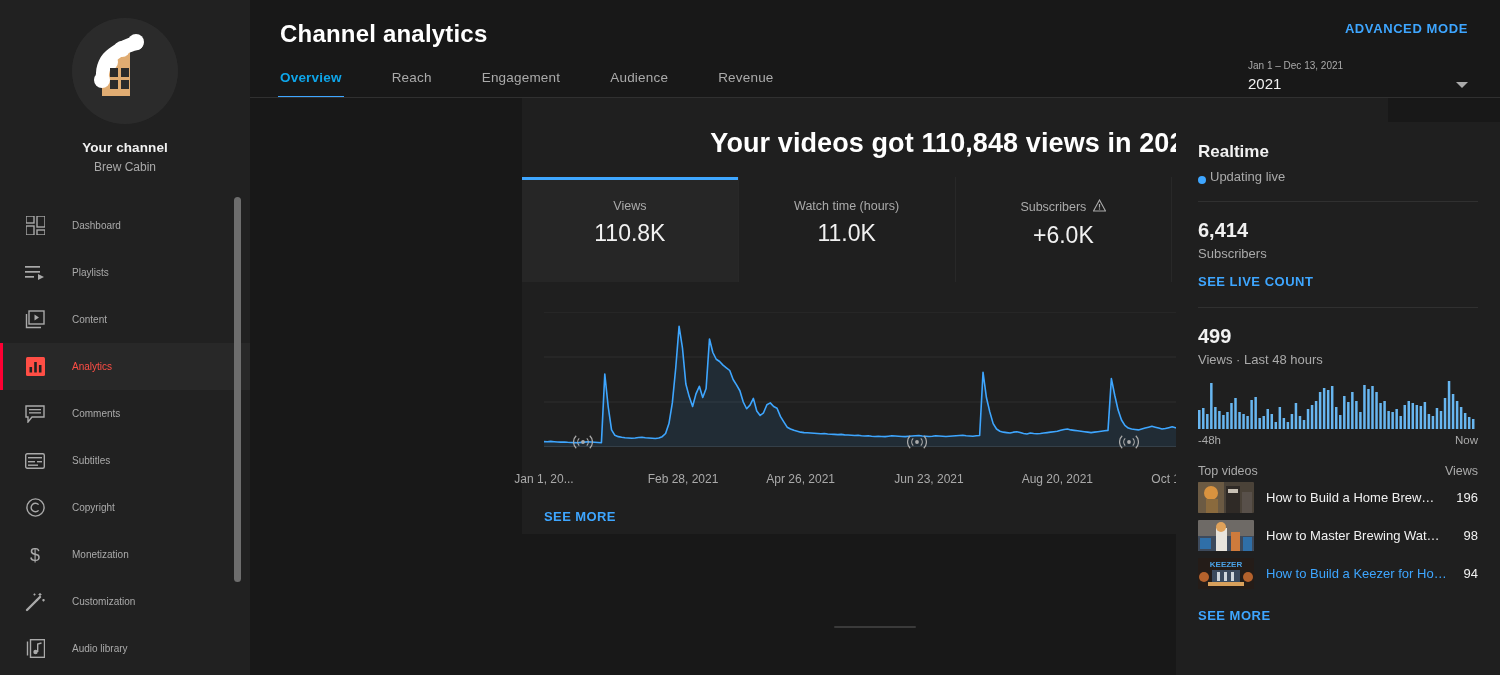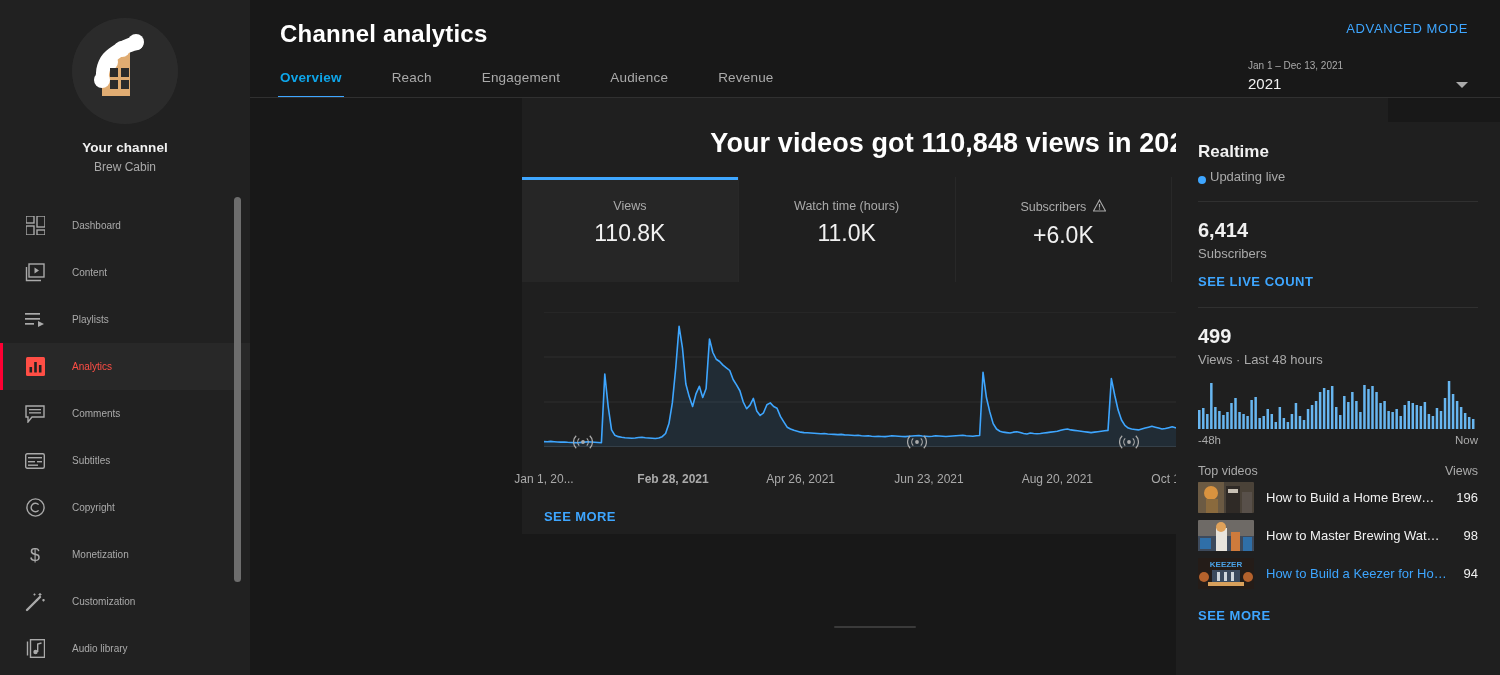--- a/index.html
+++ b/index.html
@@ -48,21 +48,21 @@
     background:#6d6d6d; border-radius:4px;
   }
 
   
   .main { flex:1 1 auto; position:relative; background:#181818; height:675px; overflow:hidden; }
 
   .topbar { padding:20px 30px 0 30px; position:relative; }
   .page-title { font-size:24px; font-weight:bold; color:#fff; letter-spacing:.2px; }
   .adv-mode {
     position:absolute; right:32px; top:21px;
-    font-size:13px; font-weight:normal; color:#3ea6ff; letter-spacing:.6px; cursor:pointer;
+    font-size:13px; font-weight:bold; color:#3ea6ff; letter-spacing:.6px; cursor:pointer;
   }
   .daterange {
     position:absolute; right:32px; top:60px; text-align:left; width:220px; cursor:pointer;
   }
   .daterange .dr-top { font-size:10px; color:#aaa; }
   .daterange .dr-main { font-size:15px; color:#f1f1f1; margin-top:4px; }
   .daterange .caret {
     position:absolute; right:0; top:22px; width:0; height:0;
     border-left:6px solid transparent; border-right:6px solid transparent;
     border-top:6px solid #aaa;
@@ -180,38 +180,38 @@
               <rect x="0" y="0" width="8" height="7" fill="none" stroke="currentColor" stroke-width="1.4"></rect>
               <rect x="11" y="0" width="8" height="11" fill="none" stroke="currentColor" stroke-width="1.4"></rect>
               <rect x="0" y="10" width="8" height="9" fill="none" stroke="currentColor" stroke-width="1.4"></rect>
               <rect x="11" y="14" width="8" height="5" fill="none" stroke="currentColor" stroke-width="1.4"></rect>
             </svg>
         </span>
         <span class="lbl">Dashboard</span>
       </div>
       <div class="nav-item">
         <span class="ico">
-          <svg width="20" height="19" viewBox="0 0 20 19">
-              <rect x="4" y="1" width="15" height="13" fill="none" stroke="currentColor" stroke-width="1.4"></rect>
-              <path d="M9.5 4.5 L14 7.5 L9.5 10.5 Z" fill="currentColor"></path>
-              <path d="M1.5 4 L1.5 17.5 L16 17.5" fill="none" stroke="currentColor" stroke-width="1.4"></path>
-            </svg>
-        </span>
-        <span class="lbl">Content</span>
-      </div>
-      <div class="nav-item">
-        <span class="ico">
           <svg width="20" height="16" viewBox="0 0 20 16">
               <rect x="0" y="1" width="15" height="1.7" fill="currentColor"></rect>
               <rect x="0" y="6" width="15" height="1.7" fill="currentColor"></rect>
               <rect x="0" y="11" width="9" height="1.7" fill="currentColor"></rect>
               <path d="M13 9 L19 12 L13 15 Z" fill="currentColor"></path>
             </svg>
         </span>
         <span class="lbl">Playlists</span>
+      </div>
+      <div class="nav-item">
+        <span class="ico">
+          <svg width="20" height="19" viewBox="0 0 20 19">
+              <rect x="4" y="1" width="15" height="13" fill="none" stroke="currentColor" stroke-width="1.4"></rect>
+              <path d="M9.5 4.5 L14 7.5 L9.5 10.5 Z" fill="currentColor"></path>
+              <path d="M1.5 4 L1.5 17.5 L16 17.5" fill="none" stroke="currentColor" stroke-width="1.4"></path>
+            </svg>
+        </span>
+        <span class="lbl">Content</span>
       </div>
       <div class="nav-item active">
         <span class="ico">
           <svg width="19" height="19" viewBox="0 0 19 19">
               <rect x="0" y="0" width="19" height="19" rx="1.5" fill="currentColor"></rect>
               <rect x="3.5" y="10" width="2.6" height="5.5" fill="#212121"></rect>
               <rect x="8.2" y="5" width="2.6" height="10.5" fill="#212121"></rect>
               <rect x="12.9" y="8" width="2.6" height="7.5" fill="#212121"></rect>
             </svg>
         </span>
@@ -390,21 +390,21 @@
               <div class="marker" style="left: 654.5px;"><svg width="20" height="16" viewBox="0 0 20 16">
                   <circle cx="10" cy="8" r="1.9" fill="#aaa"></circle>
                   <path d="M6.2 4.4 A5.2 5.2 0 0 0 6.2 11.6" fill="none" stroke="#aaa" stroke-width="1.2"></path>
                   <path d="M13.8 4.4 A5.2 5.2 0 0 1 13.8 11.6" fill="none" stroke="#aaa" stroke-width="1.2"></path>
                   <path d="M3.2 1.8 A8.6 8.6 0 0 0 3.2 14.2" fill="none" stroke="#aaa" stroke-width="1.2"></path>
                   <path d="M16.8 1.8 A8.6 8.6 0 0 1 16.8 14.2" fill="none" stroke="#aaa" stroke-width="1.2"></path>
                 </svg></div>
             </div>
           <div class="xlabels" id="xlabels">
               <div class="xlab" style="left: 0px;">Jan 1, 20...</div>
-              <div class="xlab" style="left: 129px; font-weight: bold;">Feb 28, 2021</div>
+              <div class="xlab" style="left: 139px;">Feb 28, 2021</div>
               <div class="xlab" style="left: 256.667px;">Apr 26, 2021</div>
               <div class="xlab" style="left: 385px;">Jun 23, 2021</div>
               <div class="xlab" style="left: 513.333px;">Aug 20, 2021</div>
               <div class="xlab" style="left: 641.667px;">Oct 16, 2021</div>
               <div class="xlab" style="left: 770px;">Dec 13, 2...</div>
             </div>
           <div class="see-more-chart">SEE MORE</div>
         </div>
       </div>
 

